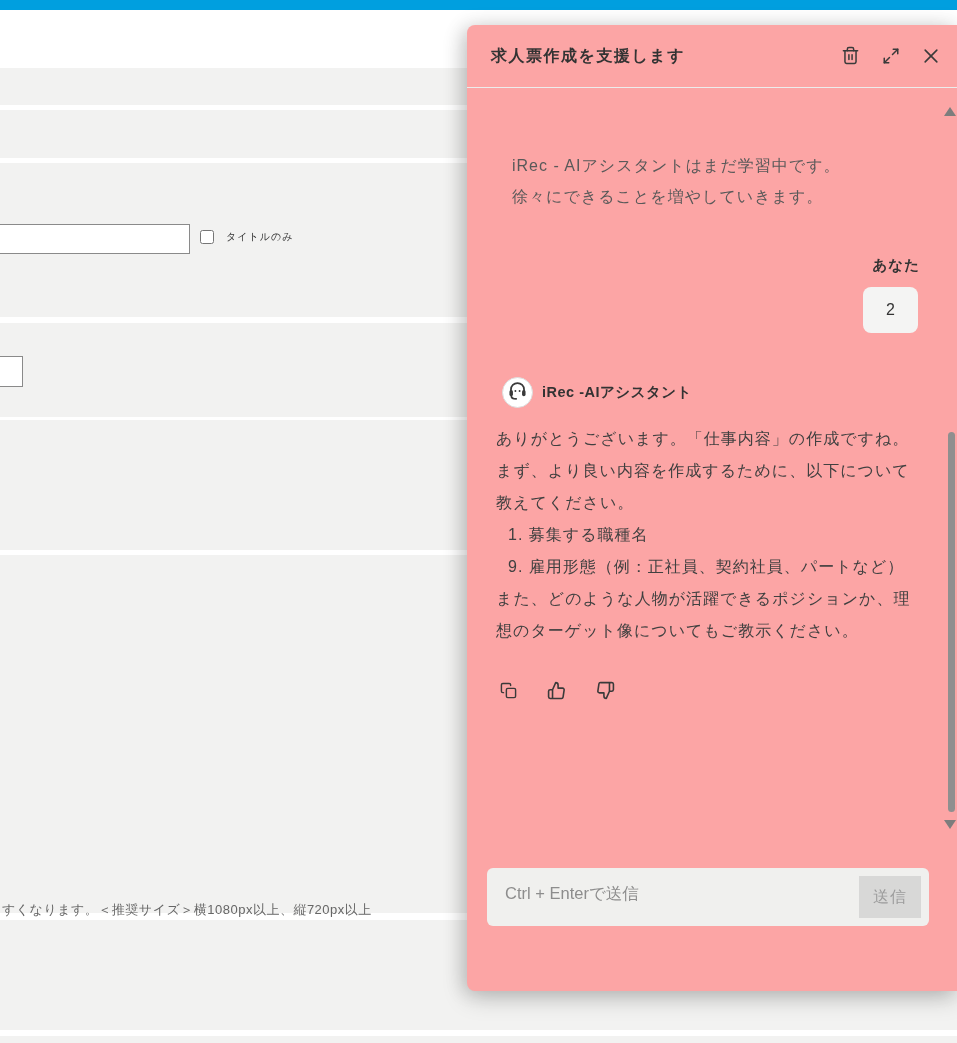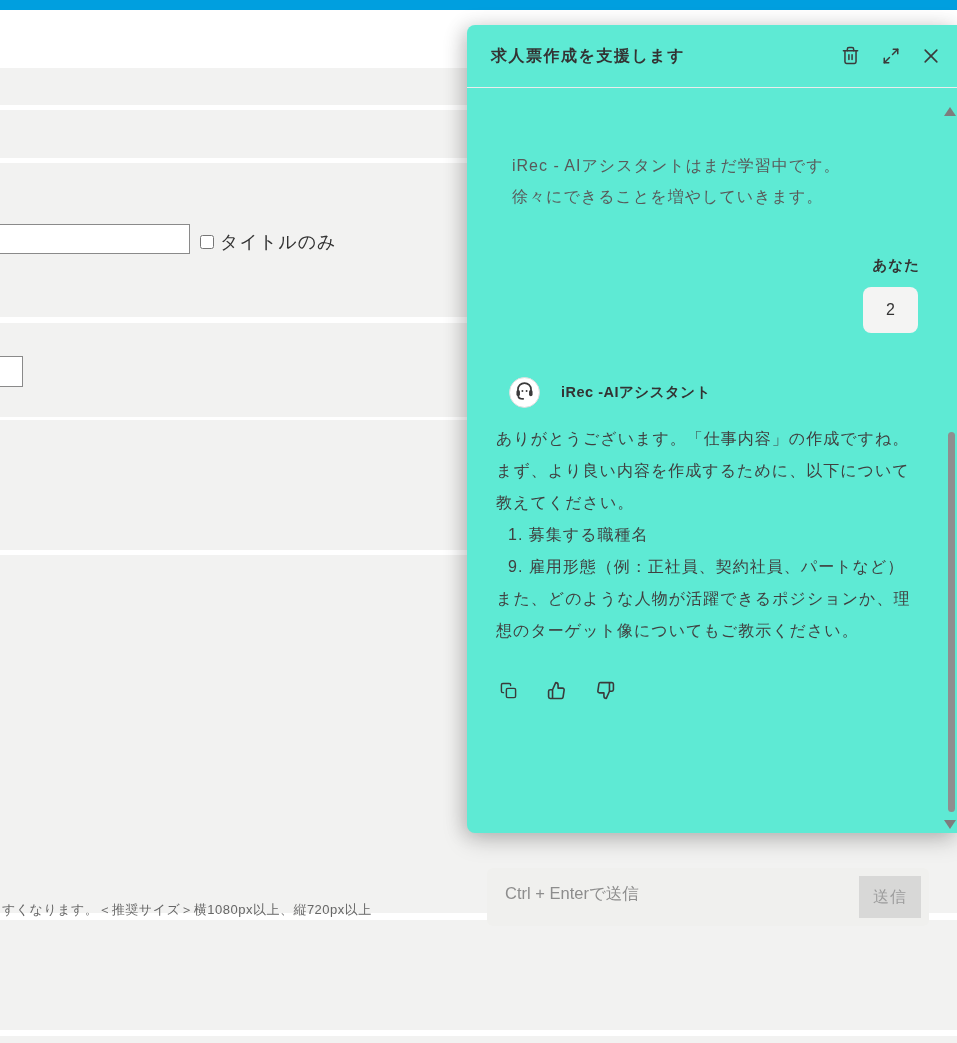--- a/index.html
+++ b/index.html
@@ -11,28 +11,28 @@
   .accent-bar { position:absolute; left:0; top:0; width:100%; height:10px; background:#009fdf; }
   .bg-row { position:absolute; left:0; width:100%; background:#f2f2f1; }
   .r1{top:68px;height:37px;} .r2{top:110px;height:48px;} .r3{top:163px;height:154px;}
   .r4{top:323px;height:94px;} .r5{top:420px;height:130px;} .r6{top:555px;height:358px;}
   .r7{top:920px;height:110px;} .r8{top:1036px;height:7px;}
 
   .keyword-input { position:absolute; left:-60px; top:224px; width:250px; height:30px;
     border:1px solid #8a8a8a; background:#fff; border-radius:0; padding:0 8px; font-size:14px; }
   .cb-wrap { position:absolute; left:200px; top:230px; display:flex; align-items:center; gap:6px; }
   .cb-wrap input { width:14px; height:14px; }
-  .cb-label { font-size:18px; color:#333; letter-spacing:1px; }
+  .cb-label { font-size:10px; color:#333; letter-spacing:1px;margin-left:6px; }
   .partial-box { position:absolute; left:-42px; top:356px; width:65px; height:31px;
     background:#fff; border:1px solid #8a8a8a; }
   .helper-text { position:absolute; left:2px; top:901px; font-size:13px; color:#666; letter-spacing:.5px; }
 
   
-  .chat-panel { position:absolute; left:467px; top:25px; width:490px; height:808px;
-    background:#5eead4; border-radius:8px 0 0 8px;
+  .chat-panel { position:absolute; left:467px; top:25px; width:490px; height:966px;
+    background:#fca5a5; border-radius:8px 0 0 8px;
     box-shadow:0 6px 24px rgba(0,0,0,.22), -6px 2px 18px rgba(0,0,0,.10); }
   .panel-header { position:absolute; left:0; top:0; width:100%; height:63px;
     border-bottom:1px solid #ececec; }
   .panel-title { position:absolute; left:24px; top:0; height:63px; display:flex; align-items:center;
     font-size:16px; font-weight:bold; color:#333; letter-spacing:1.5px; }
   .hbtn { position:absolute; top:20px; width:24px; height:24px; background:none; border:none;
     cursor:pointer; display:flex; align-items:center; justify-content:center; color:#3a3a3a; }
   .hbtn.trash{ left:371px; } .hbtn.expand{ left:412px; } .hbtn.close{ left:452px; }
   .hbtn svg { stroke:#3a3a3a; }
 
@@ -45,21 +45,21 @@
     background:#8f8f8f; border-radius:4px; }
 
   
   .intro { position:absolute; left:29px; top:125px; font-size:16px; color:#595959;
     line-height:31px; letter-spacing:1px;margin-left:16px; }
   .you-label { position:absolute; right:37px; top:231px; font-size:14.5px; font-weight:bold;
     color:#333; letter-spacing:1px; }
   .you-bubble { position:absolute; right:39px; top:262px; width:55px; height:46px;
     background:#f4f4f3; border-radius:8px; display:flex; align-items:center; justify-content:center;
     font-size:16px; color:#333; }
-  .asst-head { position:absolute; left:42px; top:352px; display:flex; align-items:center; gap:21px; }
+  .asst-head { position:absolute; left:35px; top:352px; display:flex; align-items:center; gap:9px; }
   .avatar { width:31px; height:31px; border-radius:50%; border:1px solid #dedede;
     display:flex; align-items:center; justify-content:center; background:#fff; }
   .asst-name { font-size:14.5px; font-weight:bold; color:#333; letter-spacing:.5px; }
   .asst-body { position:absolute; left:29px; top:398px; width:424px; font-size:16px;
     color:#404040; line-height:32px; letter-spacing:1px; word-break:break-all; }
   .asst-body .list { margin:0 0 0 12px; }
   .actions { position:absolute; left:33px; top:656px; display:flex; gap:30px; }
   .abtn { background:none; border:none; cursor:pointer; padding:0; color:#3a3a3a;
     display:flex; align-items:center; }
 

